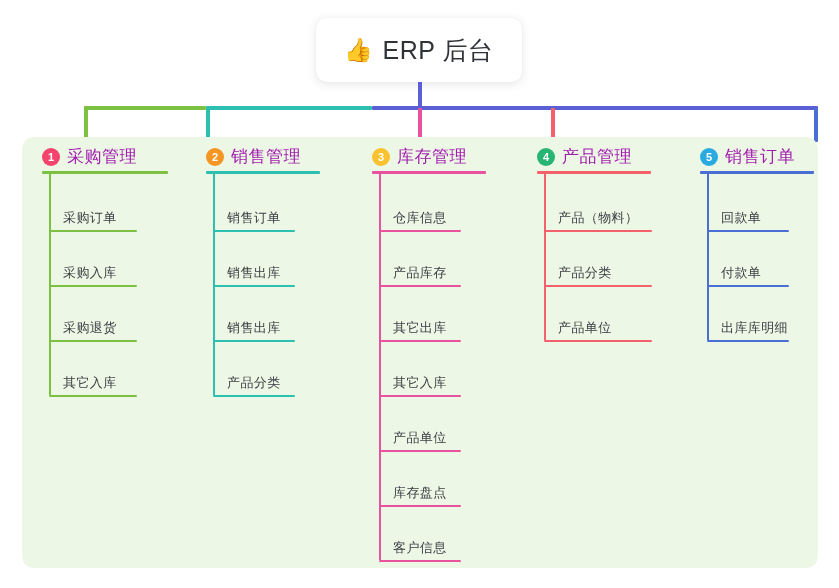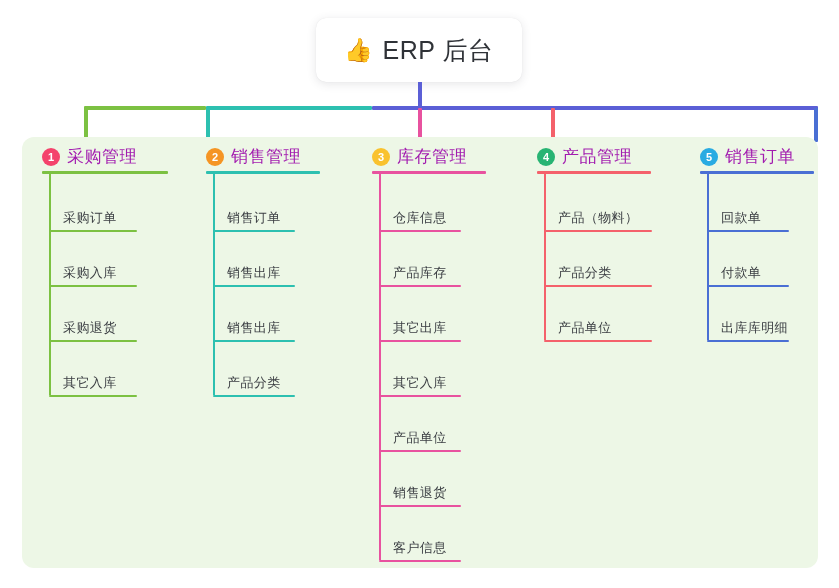--- a/index.html
+++ b/index.html
@@ -158,21 +158,21 @@
           </div>
           <div class="leaf" style="left: 7px; top: 237px;">
             <div class="leaf-label">其它入库</div>
             <div class="leaf-rule" style="width: 82px; background: rgb(232, 82, 159);"></div>
           </div>
           <div class="leaf" style="left: 7px; top: 292px;">
             <div class="leaf-label">产品单位</div>
             <div class="leaf-rule" style="width: 82px; background: rgb(232, 82, 159);"></div>
           </div>
           <div class="leaf" style="left: 7px; top: 347px;">
-            <div class="leaf-label">销售退货</div>
+            <div class="leaf-label">库存盘点</div>
             <div class="leaf-rule" style="width: 82px; background: rgb(232, 82, 159);"></div>
           </div>
           <div class="leaf" style="left: 7px; top: 402px;">
             <div class="leaf-label">客户信息</div>
             <div class="leaf-rule" style="width: 82px; background: rgb(232, 82, 159);"></div>
           </div>
         </div>
         <div class="col" style="left: 515px;">
           <div class="col-head">
             <span class="badge" style="background: rgb(40, 180, 115);">4</span>

